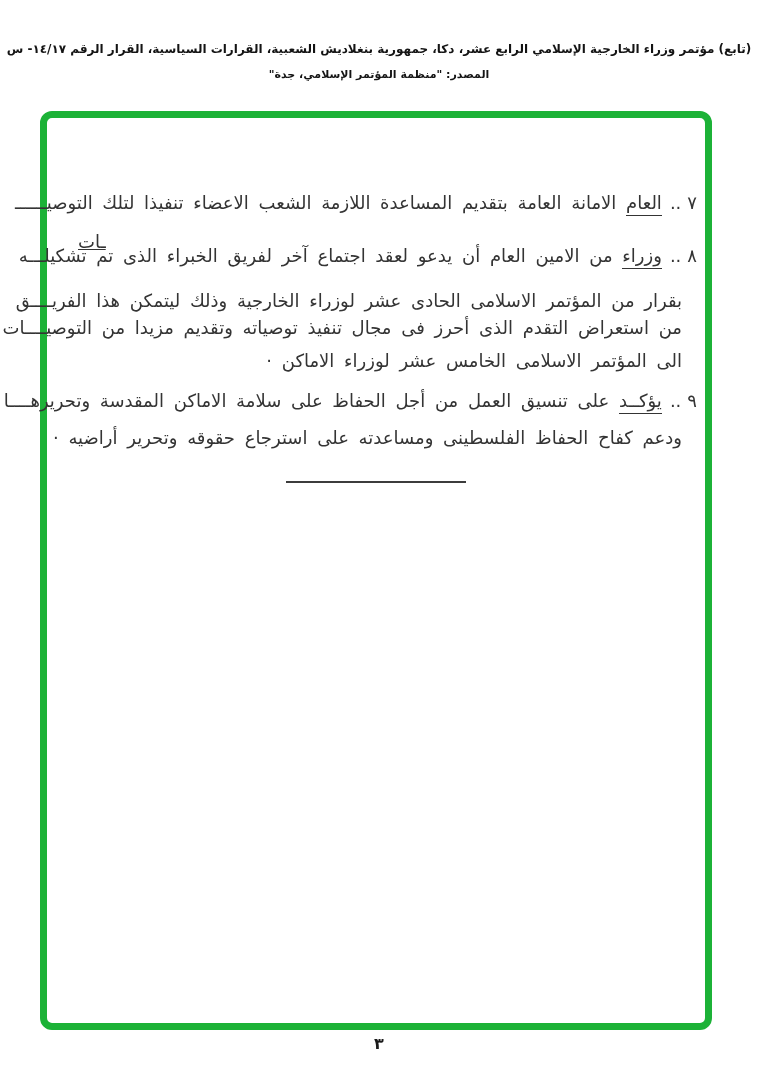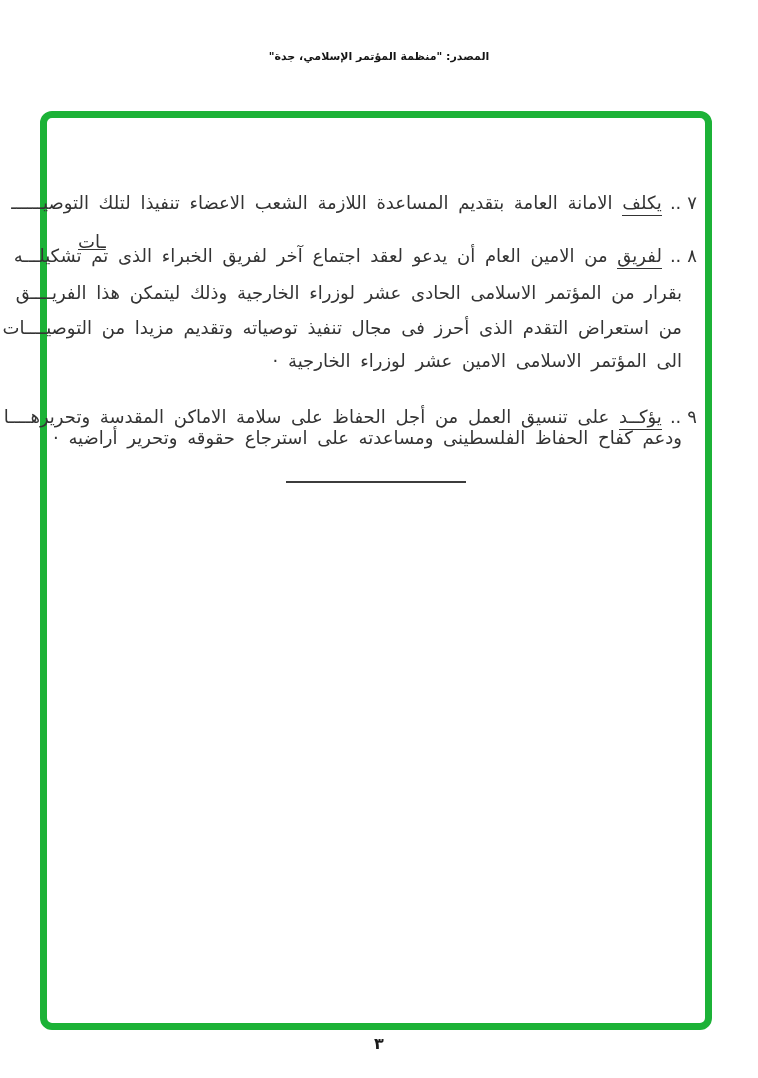--- a/index.html
+++ b/index.html
@@ -37,63 +37,64 @@
     font-size:18px;line-height:26px;white-space:nowrap;word-spacing:4px;}
   .lead{ text-decoration:none;border-bottom:1.5px solid var(--text-ink);
     padding-bottom:2px;}
   .num{padding-left:6px;}
   .sep{padding-left:8px;letter-spacing:3px;}
   .r-first{right:61px;}
   .r-cont{right:76px;}
   .p7-l1{top:190px;}
   .p7-frag{top:229px;left:78px;right:auto;text-decoration:underline;}
   .p8-l1{top:243px;}
-  .p8-l2{top:280px;}
+  .p8-l2{top:288px;}
   .p8-l3{top:315px;text-align:center;}
   .p8-l4{top:348px;}
-  .p9-l1{top:404px;}
+  .p9-l1{top:388px;}
   .p9-l2{top:425px;}
   .divider{
     position:absolute;top:481px;left:286px;width:180px;height:2px;
     background:#3c3c3c;
   }
   .page-number{
     position:absolute;top:1034px;left:0;width:758px;text-align:center;
     font-size:16px;font-weight:bold;color:#1a1a1a;direction:rtl;
   }
 </style>
 </head>
 <body>
 
 <div class="header">
+  <div class="header-line1">(تابع) مؤتمر وزراء الخارجية الإسلامي الرابع عشر، دكا، جمهورية بنغلاديش الشعبية، القرارات السياسية، القرار الرقم ١٤/١٧- س</div>
   <div class="header-line2">المصدر:  "منظمة المؤتمر الإسلامي، جدة"</div>
 </div>
 
 <div class="frame"></div>
 
 <div class="bodytext r-first p7-l1">
-  <span class="num">٧</span><span class="sep">..</span><span class="lead">يكلف</span>
+  <span class="num">٧</span><span class="sep">..</span><span class="lead">العام</span>
   <span>الامانة العامة بتقديم المساعدة اللازمة الشعب الاعضاء تنفيذا لتلك التوصيــــــ</span>
 </div>
 <div class="bodytext p7-frag">
   <span>ـات</span>
 </div>
 
 <div class="bodytext r-first p8-l1">
-  <span class="num">٨</span><span class="sep">..</span><span class="lead">لفريق</span>
+  <span class="num">٨</span><span class="sep">..</span><span class="lead">وزراء</span>
   <span>من الامين العام أن يدعو لعقد اجتماع آخر لفريق الخبراء الذى تم تشكيلـــه</span>
 </div>
 <div class="bodytext r-cont p8-l2">
   <span>بقرار من المؤتمر الاسلامى الحادى عشر لوزراء الخارجية وذلك ليتمكن هذا الفريــــق</span>
 </div>
 <div class="bodytext r-cont p8-l3">
   <span>من استعراض التقدم الذى أحرز فى مجال تنفيذ توصياته وتقديم مزيدا من التوصيــــات</span>
 </div>
 <div class="bodytext r-cont p8-l4">
-  <span>الى المؤتمر الاسلامى الامين عشر لوزراء الخارجية ·</span>
+  <span>الى المؤتمر الاسلامى الخامس عشر لوزراء الاماكن ·</span>
 </div>
 
 <div class="bodytext r-first p9-l1">
   <span class="num">٩</span><span class="sep">..</span><span class="lead">يؤكــد</span>
   <span>على تنسيق العمل من أجل الحفاظ على سلامة الاماكن المقدسة وتحريرهــــا</span>
 </div>
 <div class="bodytext r-cont p9-l2">
   <span>ودعم كفاح الحفاظ الفلسطينى ومساعدته على استرجاع حقوقه وتحرير أراضيه ·</span>
 </div>
 

